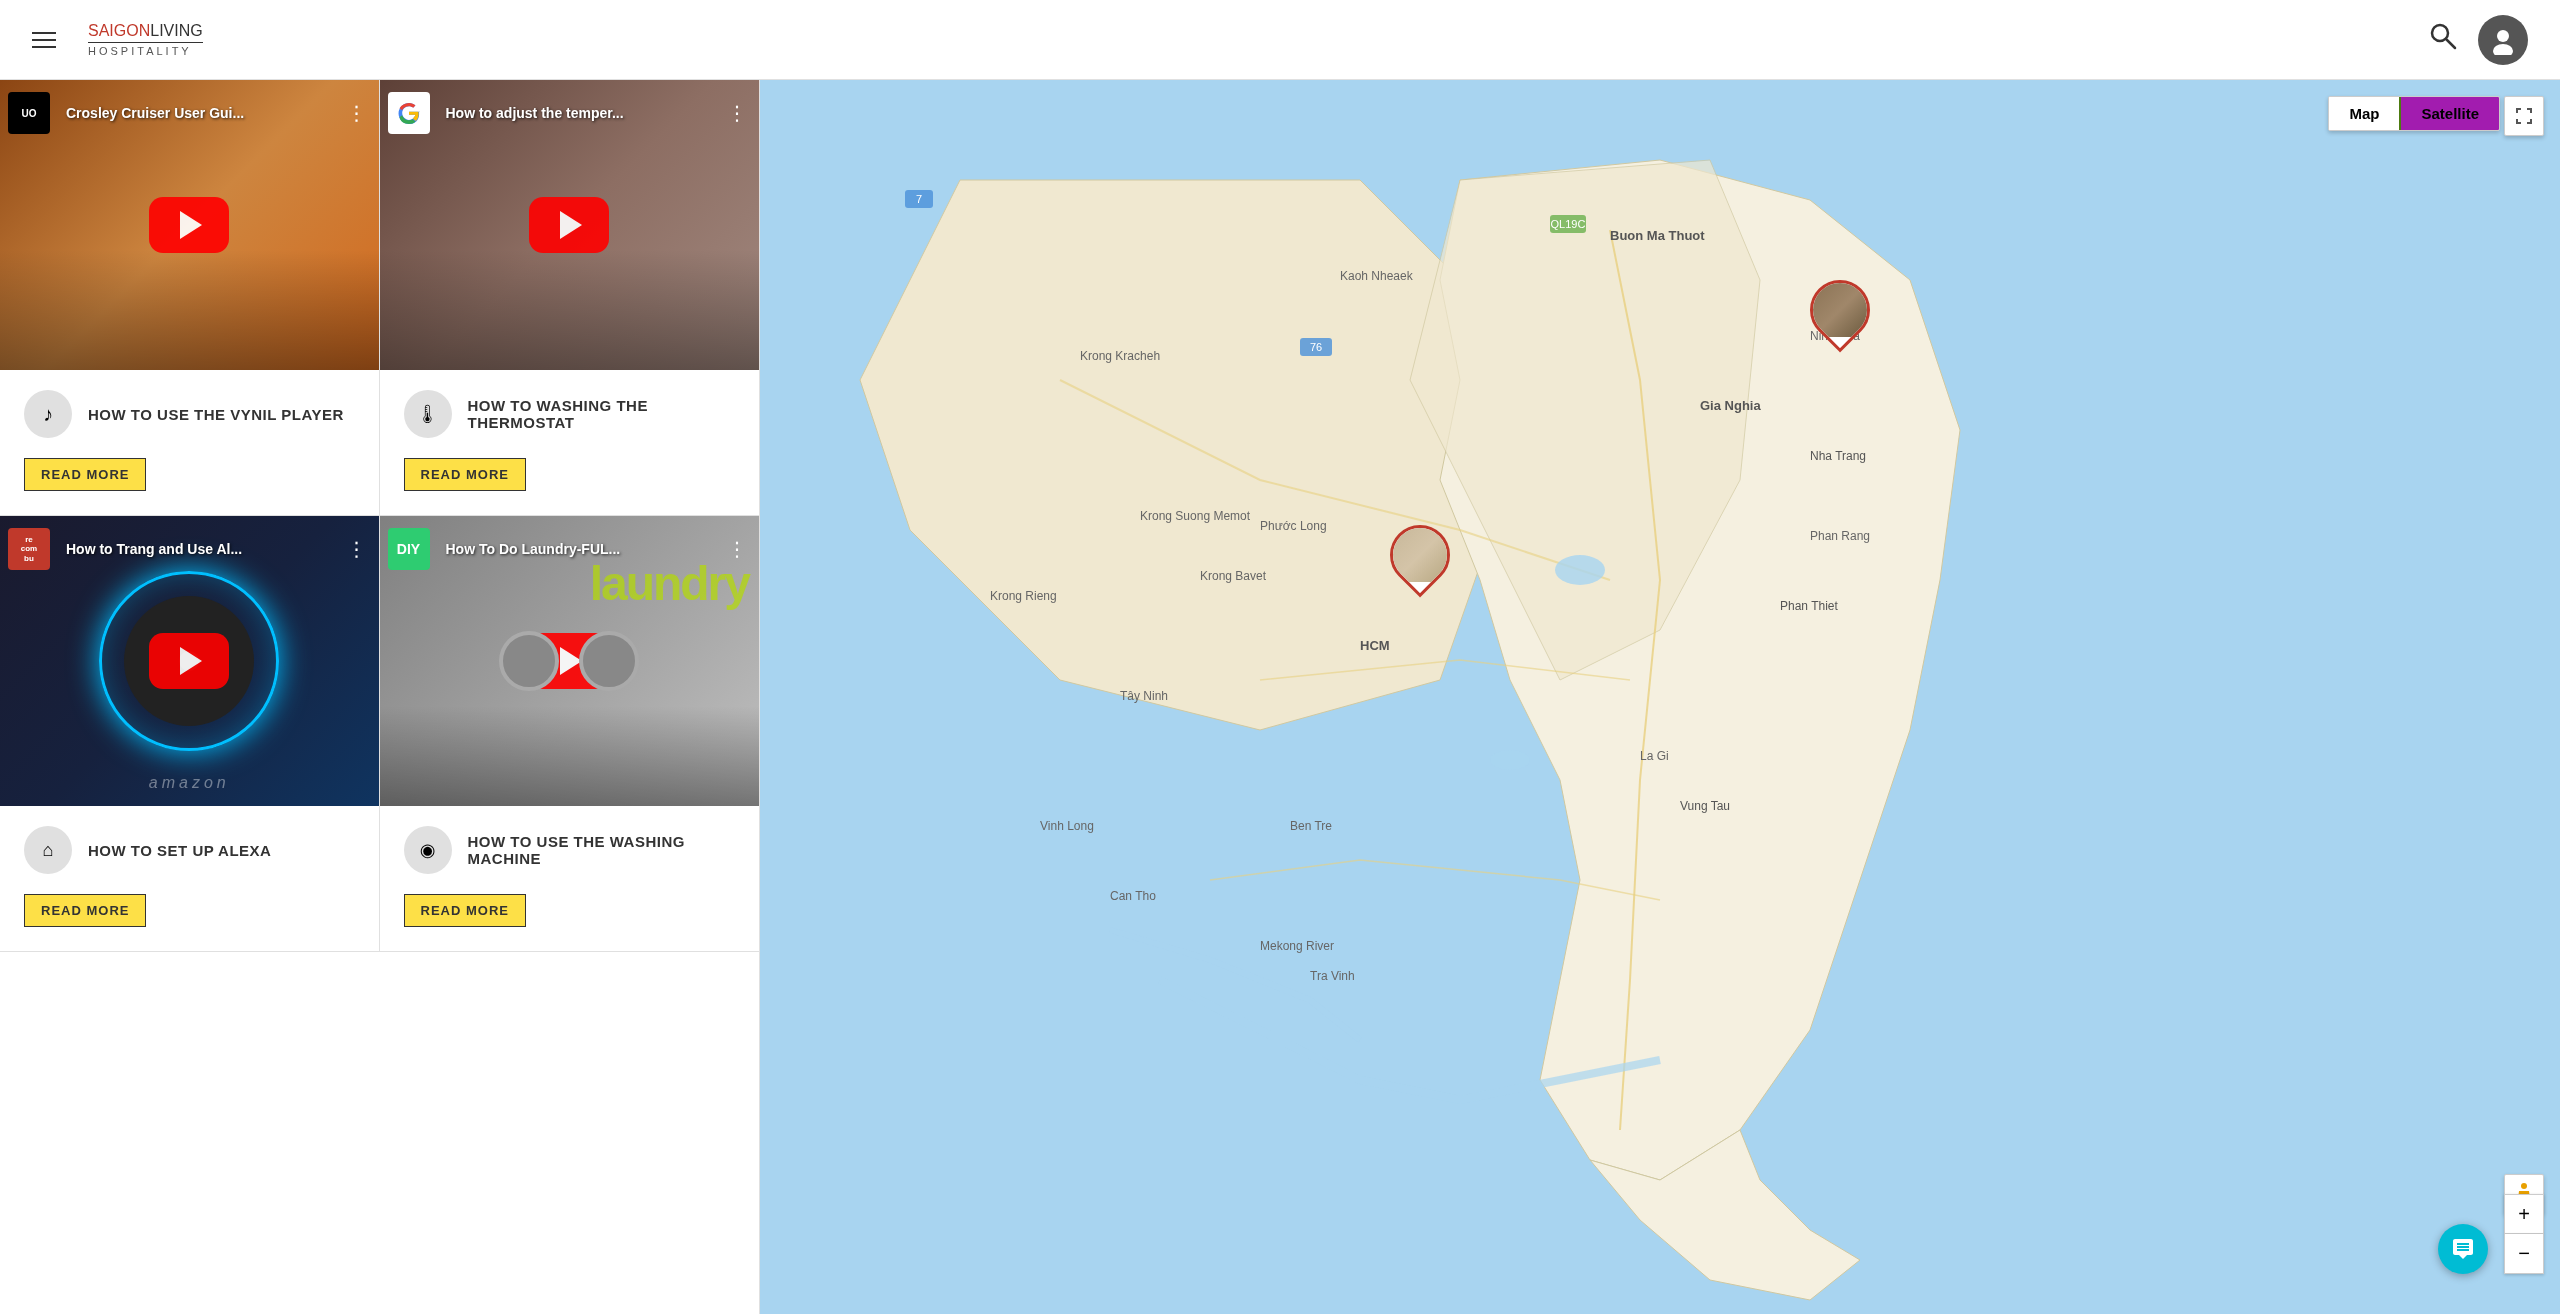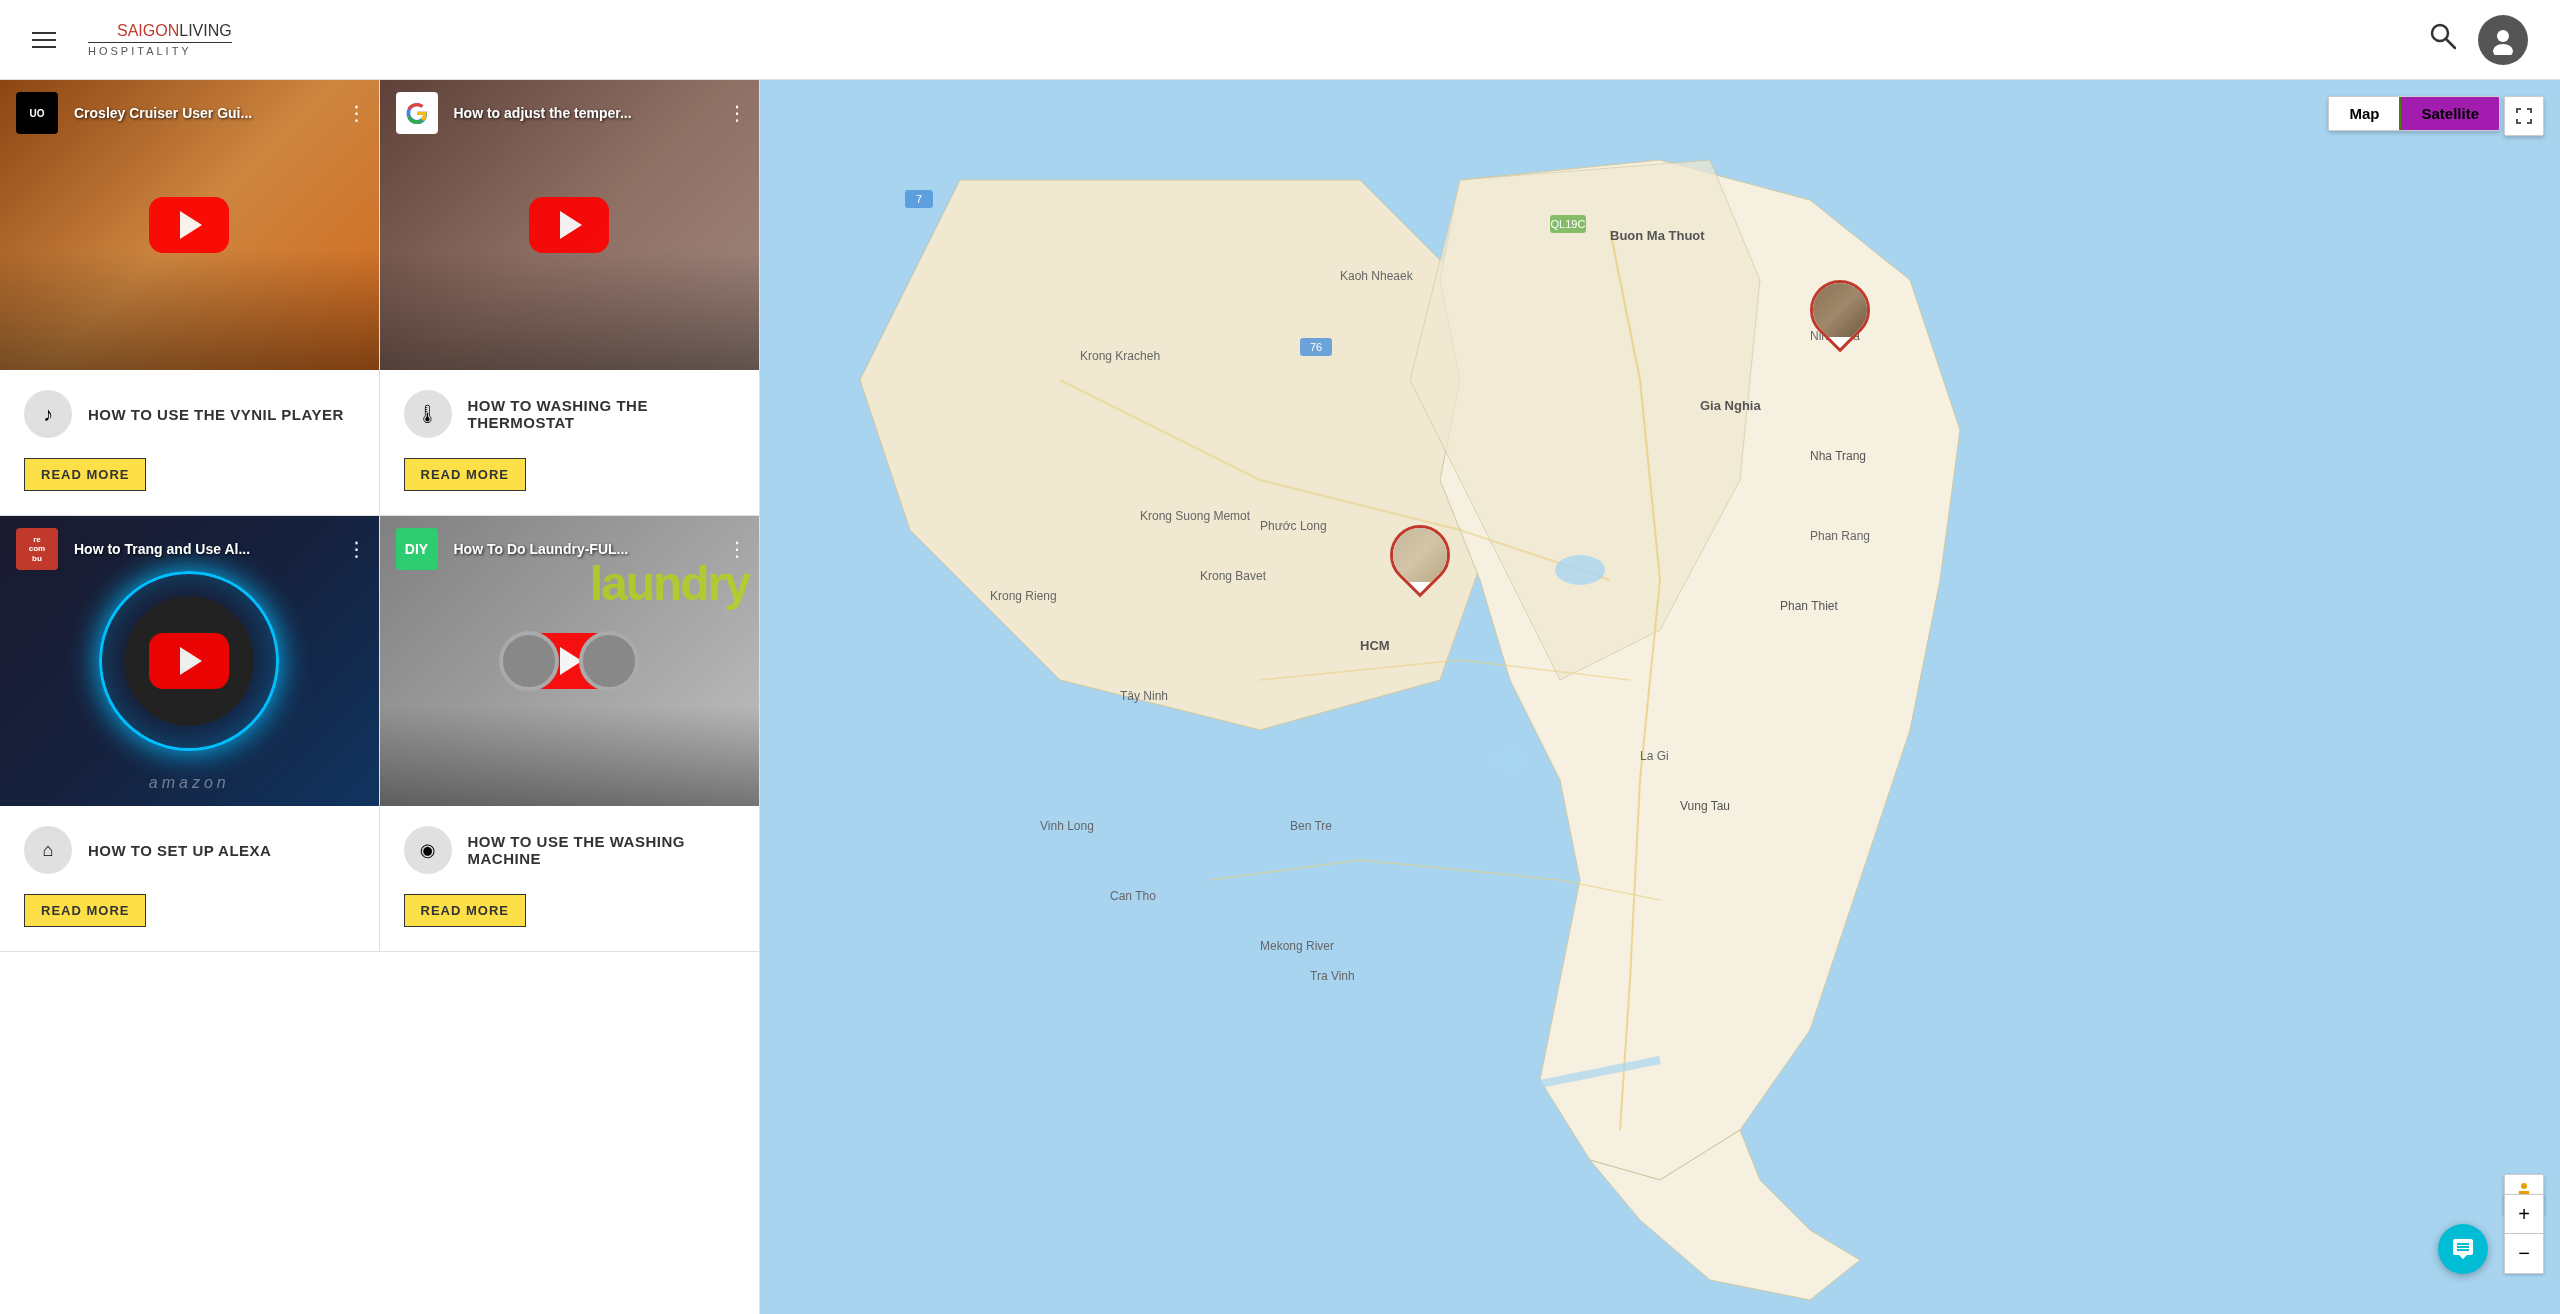--- a/index.html
+++ b/index.html
@@ -110,21 +110,21 @@
     }
     
     .thumb-1 { background: linear-gradient(135deg, #8B4513 0%, #CD853F 50%, #D2691E 100%); }
     .thumb-2 { background: linear-gradient(135deg, #5D4037 0%, #8D6E63 50%, #A1887F 100%); }
     .thumb-3 { background: linear-gradient(135deg, #1a1a2e 0%, #16213e 50%, #0f3460 100%); }
     .thumb-4 { background: linear-gradient(135deg, #808080 0%, #A0A0A0 50%, #C0C0C0 100%); }
 
     .video-overlay-top {
       position: absolute;
       top: 12px;
-      left: 16px;
+      left: 8px;
       right: 12px;
       display: flex;
       align-items: center;
       justify-content: space-between;
     }
     .channel-badge {
       display: flex;
       align-items: center;
       gap: 8px;
     }
@@ -402,21 +402,21 @@
 <body>
 
 <header class="header">
   <div class="header-left">
     <div class="hamburger-icon">
       <span></span>
       <span></span>
       <span></span>
     </div>
     <div class="logo-container">
-      <div style="display:flex; align-items:baseline;margin-left:29px;">
+      <div style="display:flex; align-items:baseline;">
         <span class="logo-saigon">SAIGON</span>
         <span class="logo-living">LIVING</span>
       </div>
       <div class="logo-underline"></div>
       <div class="logo-sub">HOSPITALITY</div>
     </div>
   </div>
   <div class="header-right">
     <div class="search-icon-btn">
       <svg width="30" height="30" viewBox="0 0 30 30" fill="none">

